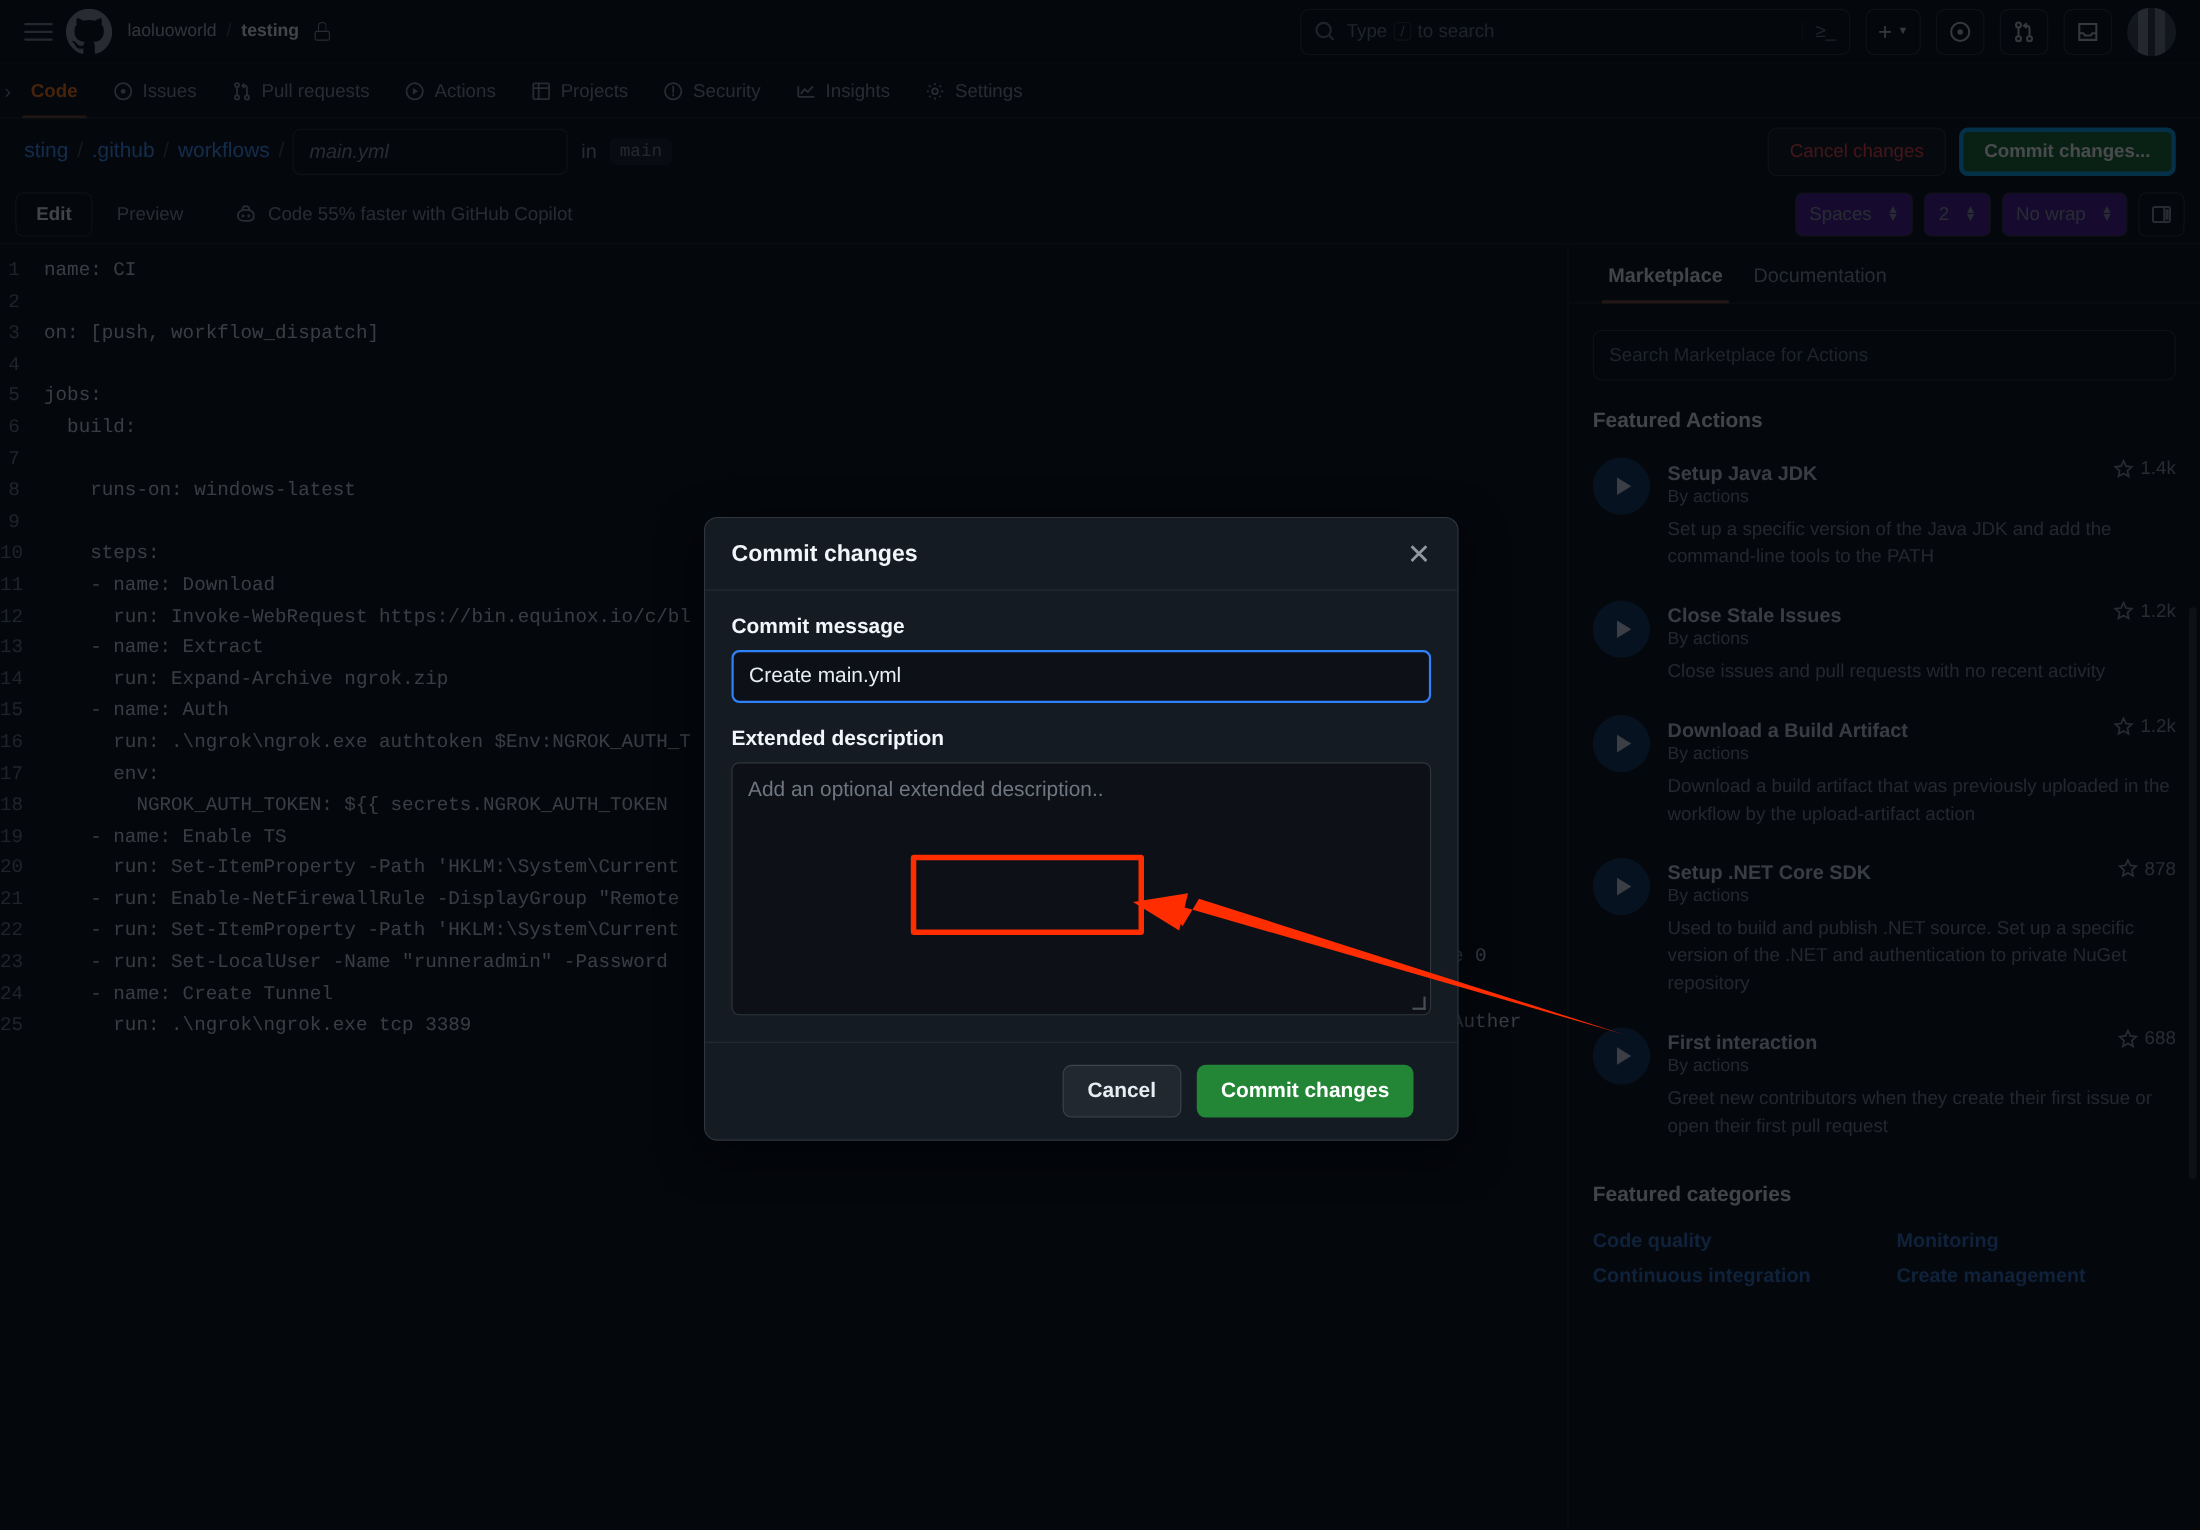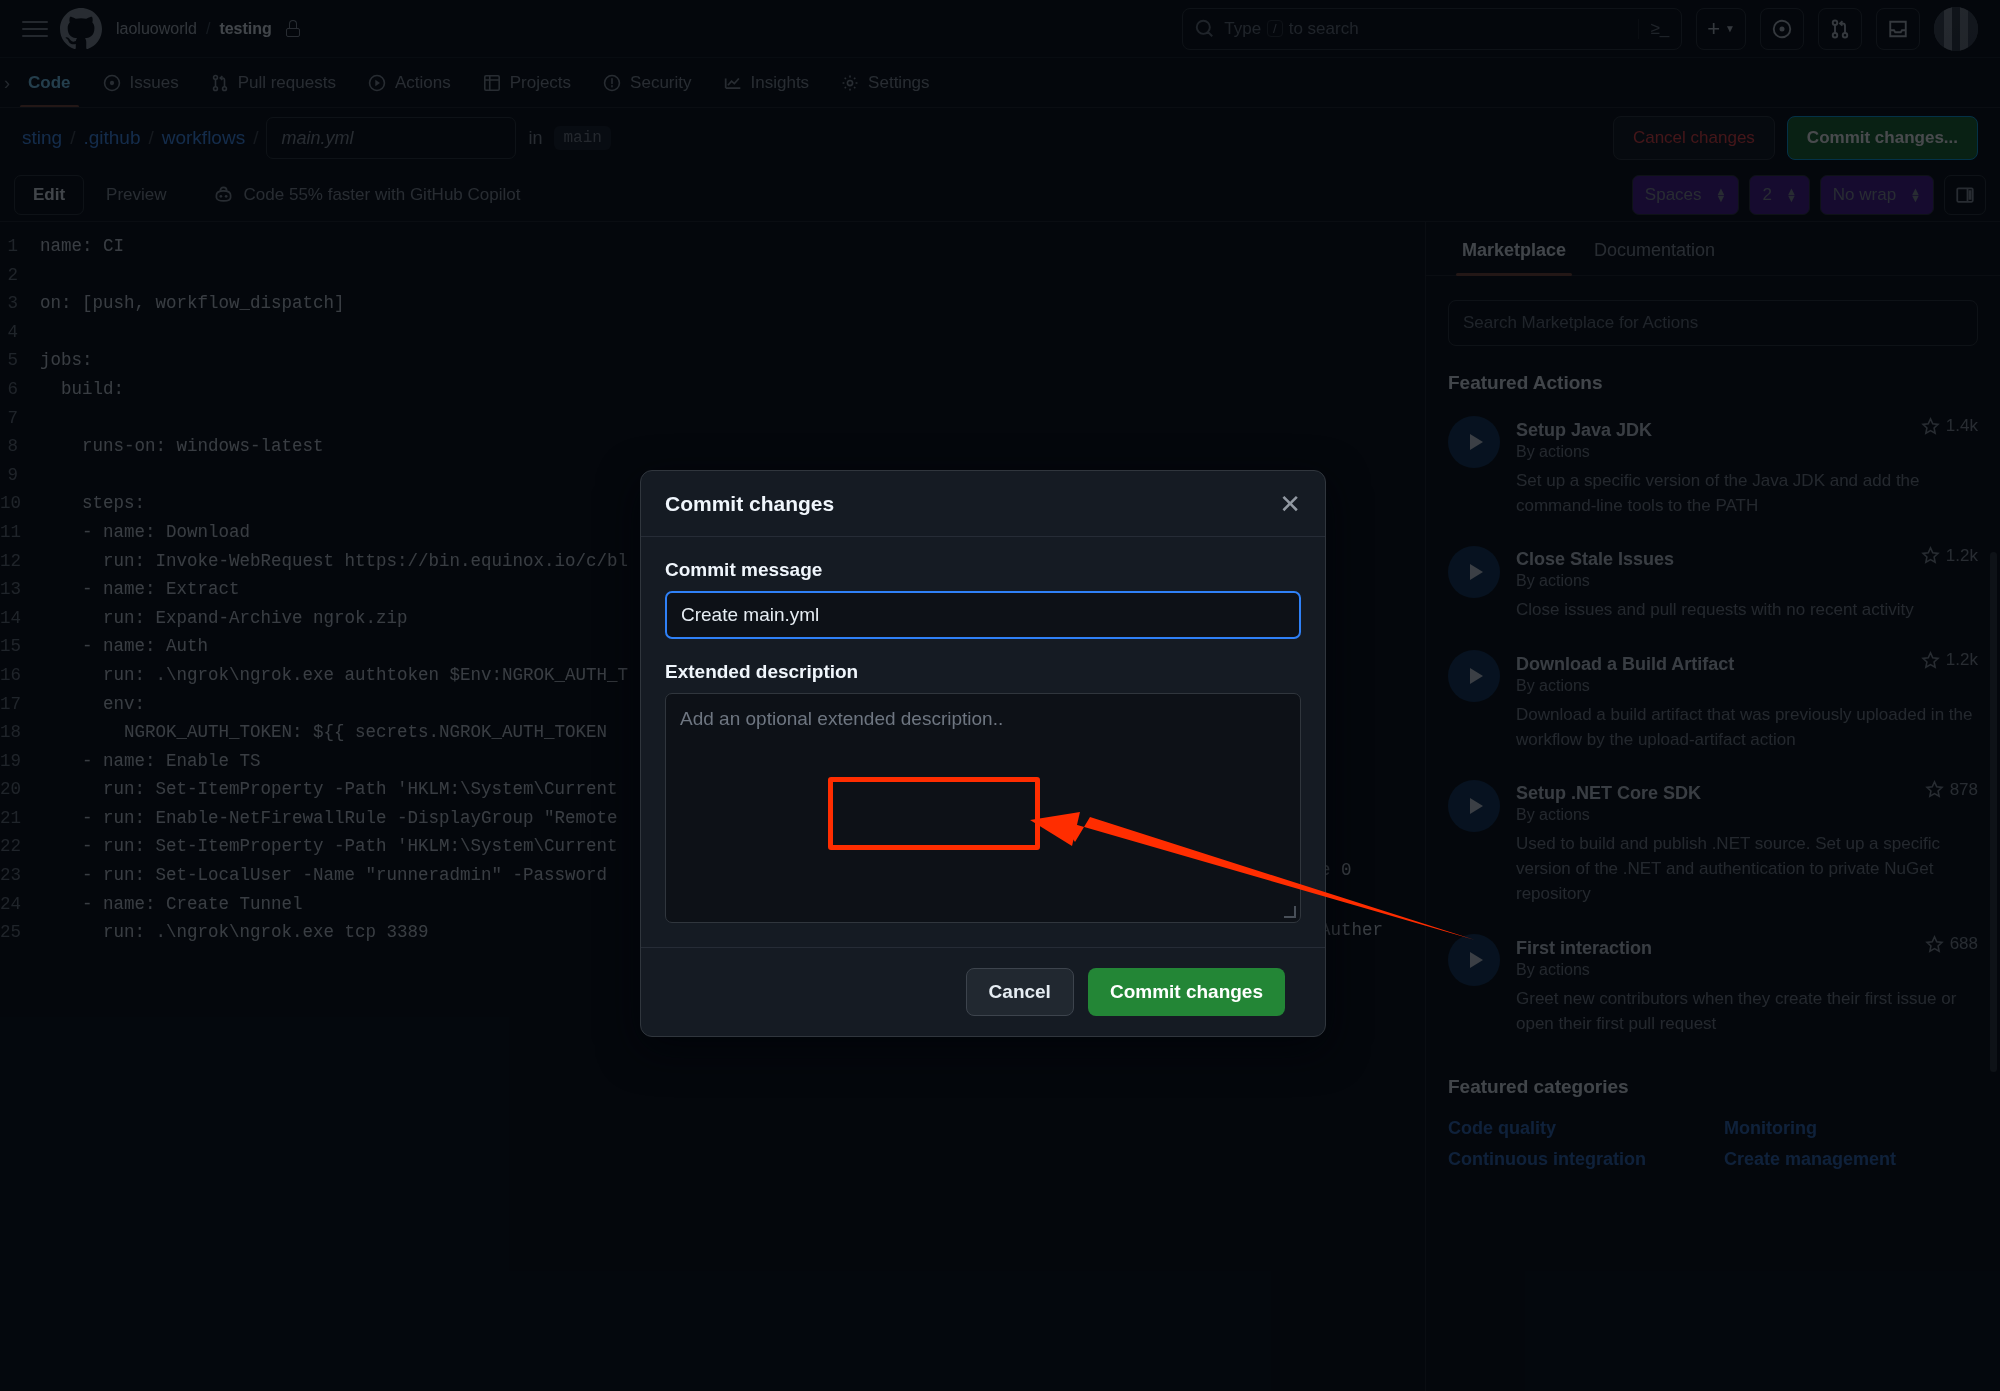--- a/index.html
+++ b/index.html
@@ -45,39 +45,39 @@
     display:flex; align-items:center; justify-content:center; gap:5px; color:#b9c0c8; padding:0 10px;
   }
   .avatar { width:44px; height:44px; border-radius:50%; background:linear-gradient(160deg,#6e7681,#484f58); overflow:hidden; position:relative;}
   .avatar::after{content:"";position:absolute;inset:0;background:
      linear-gradient(90deg,#3c4450 0 22%, #868e98 22% 42%, #2f3640 42% 58%, #7c838d 58% 78%, #3c4450 78% 100%);opacity:.85;}
 
   
   .repnav { height:50px; display:flex; align-items:center; gap:0; padding:0 4px; background:#0d1117; position:relative;}
   .repnav .chev { color:#7d8590; font-size:18px; margin-right:2px;}
   .navitem { display:flex; align-items:center; gap:9px; padding:0 16px; height:50px; color:#8b949e; font-size:17px; position:relative;}
-  .navitem.active { color:#7dd3fc; font-weight:bold; }
+  .navitem.active { color:#f97316; font-weight:bold; }
   .navitem.active::after { content:""; position:absolute; left:8px; right:8px; bottom:0; height:3px; background:#7a4a3a; border-radius:3px;}
   .repnav::after{content:"";position:absolute;left:0;right:0;bottom:0;height:1px;background:#21262d;}
   .nicon { width:18px; height:18px; color:#8b949e; display:inline-flex; }
 
   
   .pathbar { height:60px; display:flex; align-items:center; padding:0 22px; gap:8px; }
   .pathbar a { color:#4493f8; font-size:19px; text-decoration:none; }
   .pathbar .ps { color:#484f58; font-size:19px; }
   .fname {
     width:250px; height:42px; border:1px solid #30363d; border-radius:7px;
     background:#0d1117; color:#8b949e; font-size:18px; display:flex; align-items:center; padding:0 14px;font-style:italic;
   }
   .inword { color:#8b949e; font-size:18px; margin:0 4px;}
   .branch { background:#1c222b; color:#7d8590; font-family:"Liberation Mono", monospace; font-size:16px; padding:3px 9px; border-radius:6px;}
   .pb-right { margin-left:auto; display:flex; gap:12px; }
   .btn { height:44px; border-radius:8px; display:flex; align-items:center; justify-content:center; padding:0 19px; font-size:17px;}
   .btn-default { border:1px solid #30363d; background:#151b23; color:#ef4444; }
-  .btn-primary { background:#1f6b33; color:#ffffff; border:1px solid #0ea5e9; font-weight:bold;}
+  .btn-primary { background:#1f6b33; color:#ffffff; border:4px solid #0ea5e9; font-weight:bold;}
 
   
   .etool { height:54px; display:flex; align-items:center; padding:0 14px; gap:4px; border-bottom:1px solid #21262d;}
   .tabbtn { height:40px; padding:0 18px; border-radius:7px; font-size:17px; display:flex; align-items:center; color:#8b949e;}
   .tabbtn.sel { border:1px solid #30363d; background:#0d1117; color:#e6edf3; font-weight:bold;}
   .copilot { display:flex; align-items:center; gap:10px; margin-left:24px; color:#8b949e; font-size:17px;}
   .etool-right { margin-left:auto; display:flex; gap:10px; align-items:center;}
   .sel-ctl { height:40px; border:1px solid #30363d; border-radius:7px; background:#4c1d95; color:#8b949e;
              font-size:17px; display:flex; align-items:center; padding:0 12px; gap:14px;}
   .updown { display:flex; flex-direction:column; gap:2px; line-height:0.6; font-size:11px; color:#8b949e;}

